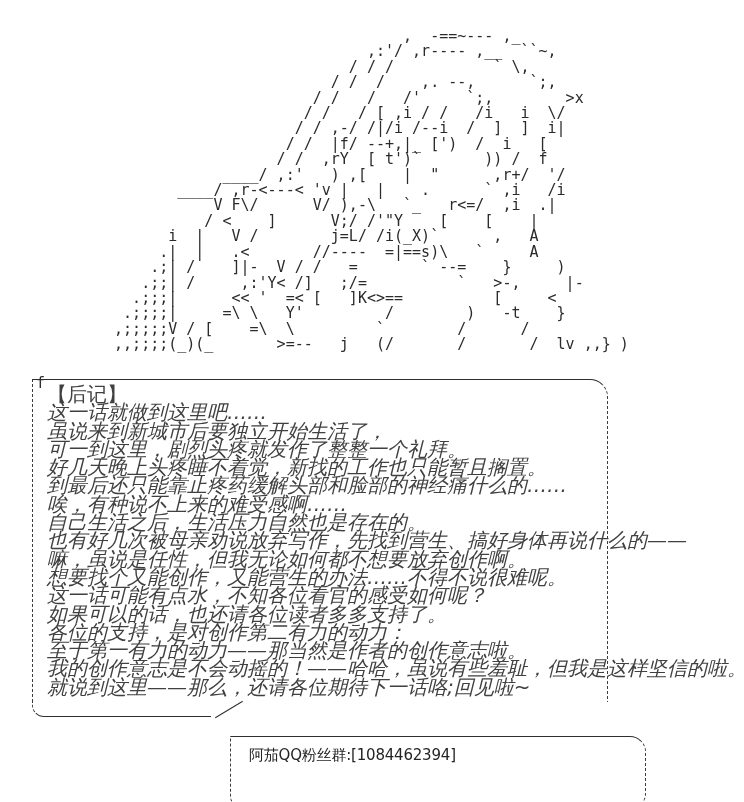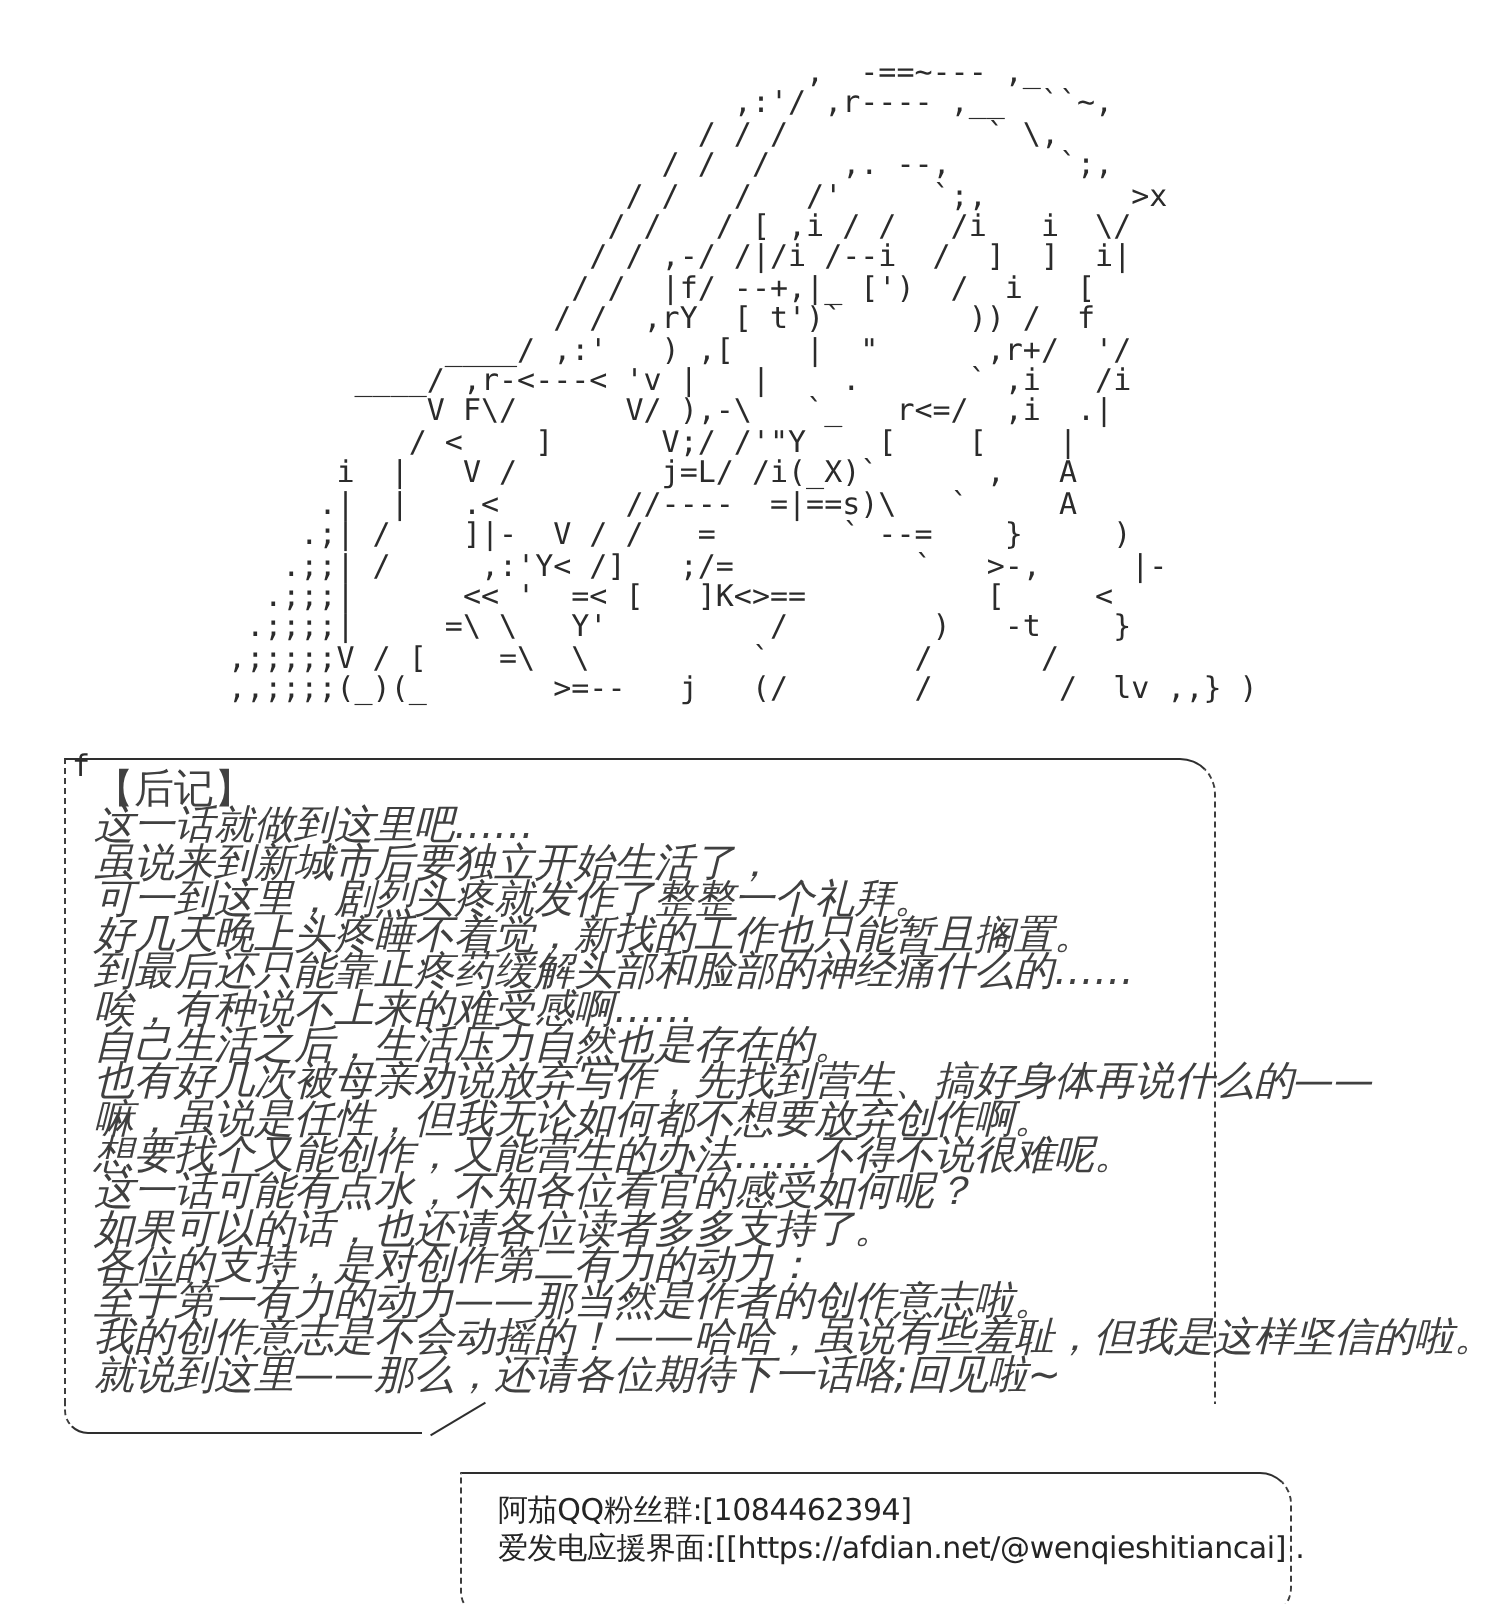--- a/index.html
+++ b/index.html
@@ -86,16 +86,15 @@
 至于第一有力的动力——那当然是作者的创作意志啦。
 我的创作意志是不会动摇的！——哈哈，虽说有些羞耻，但我是这样坚信的啦。
 就说到这里——那么，还请各位期待下一话咯;回见啦~</pre>
   </div>
 
   <div class="bottomseg"></div>
   <div class="tail"></div>
 
   <div class="bubble">
     <div class="line">阿茄QQ粉丝群:[1084462394]</div>
-    <div class="line">爱发电应援界面:[[https://afdian.net/@wenqieshitiancai] .</div>
   </div>
 
 </div>
 
 </body></html>

